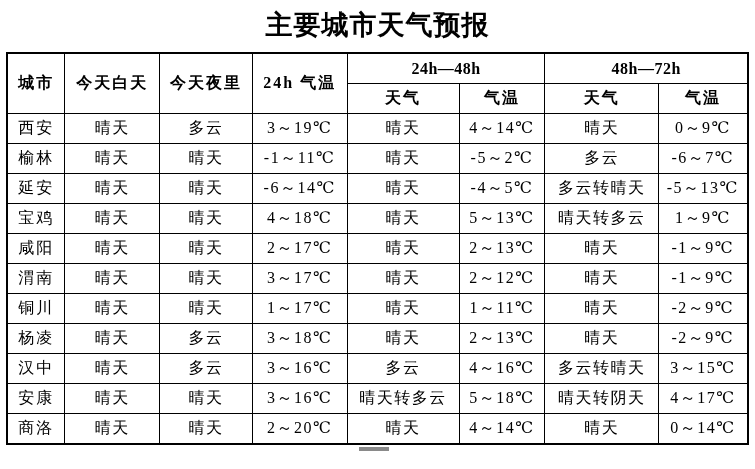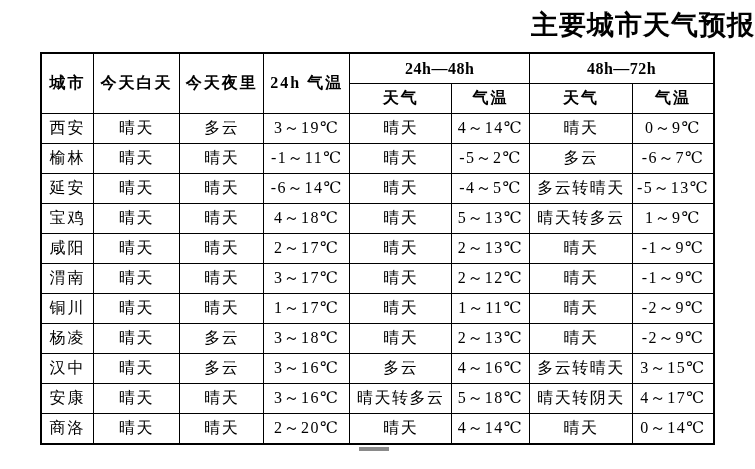--- a/index.html
+++ b/index.html
@@ -12,28 +12,28 @@
     height: 469px;
     overflow: hidden;
     color: #000;
     font-family: "Liberation Serif", "DejaVu Serif", serif;
   }
   .page-title {
     font-family: "DejaVu Sans", "Liberation Sans", sans-serif;
     font-weight: bold;
     font-size: 27px;
     letter-spacing: 1px;
-    text-align: right;
+    text-align: center;
     margin: 8px 0 11px 0;
     line-height: 33px;
   }
   table.weather-table {
     border-collapse: collapse;
     table-layout: fixed;
-    width: 675px;
+    width: 743px;
     margin: 0 auto;
     border: 2px solid #000;
   }
   .weather-table th,
   .weather-table td {
     border: 1px solid #000;
     text-align: center;
     vertical-align: middle;
     padding: 0;
     height: 29px;

